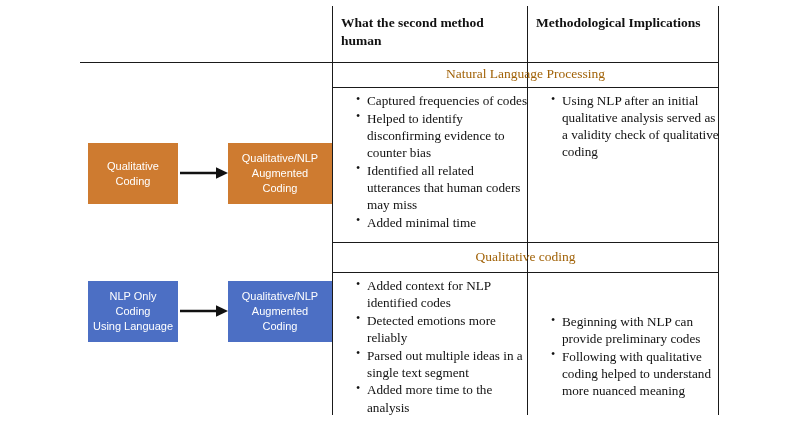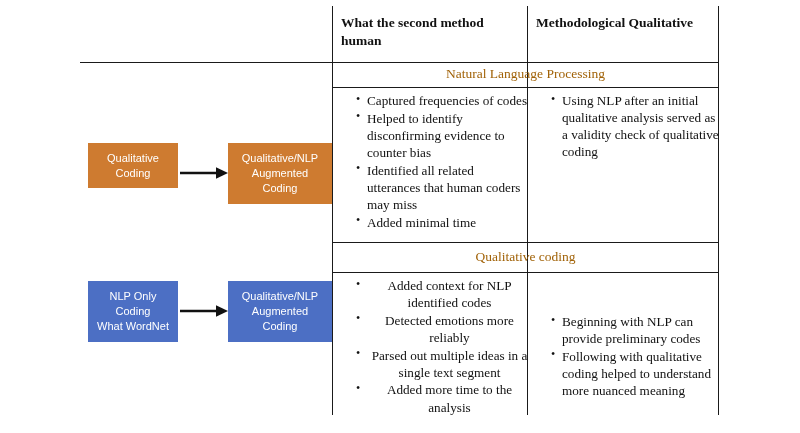--- a/index.html
+++ b/index.html
@@ -110,25 +110,25 @@
   <div class="vline" style="left:718px; top:63px; height:180px;"></div>
   <div class="vline" style="left:718px; top:243px;height:172px;"></div>
 
   <div class="hline" style="left:80px;  top:62px;  width:639px;"></div>
   <div class="hline" style="left:332px; top:87px;  width:387px;"></div>
   <div class="hline" style="left:332px; top:242px; width:387px;"></div>
   <div class="hline" style="left:332px; top:272px; width:387px;"></div>
 
   <div class="col-header" style="left:341px; top:14px; width:178px;">What the second method human</div>
 
-  <div class="col-header" style="left:536px; top:14px; width:175px;">Methodological Qualitative</div>
+  <div class="col-header" style="left:536px; top:14px; width:175px;">Methodological Implications</div>
 
   <div class="section-band" style="left:333px; top:66px; width:385px;">Natural Language Processing</div>
 
-  <div class="flow-box" style="left:88px; top:143px; width:90px; height:45px; background:#CE7B30;">
+  <div class="flow-box" style="left:88px; top:143px; width:90px; height:61px; background:#CE7B30;">
     <span>
       <span class="bl">Qualitative</span>
       <span class="bl">Coding</span>
     </span>
   </div>
 
   <svg class="arrow" style="left:180px; top:166px; width:48px;" viewBox="0 0 48 14">
     <line x1="0" y1="7" x2="38" y2="7" stroke="#111111" stroke-width="2.6"></line>
     <polygon points="36,1.3 48,7 36,12.7" fill="#111111"></polygon>
   </svg>
@@ -150,38 +150,38 @@
 
   <ul class="bullets" style="left:536px; top:92px; width:172px;">
     <li>Using NLP after an initial qualitative analysis served as a validity check of qualitative coding</li>
   </ul>
 
   <div class="section-band" style="left:333px; top:249px; width:385px;">Qualitative coding</div>
 
   <div class="flow-box" style="left:88px; top:281px; width:90px; height:61px; background:#4C6FC4;">
     <span>
       <span class="bl">NLP Only Coding</span>
-      <span class="bl">What WordNet</span>
+      <span class="bl">Using Language</span>
     </span>
   </div>
 
   <svg class="arrow" style="left:180px; top:304px; width:48px;" viewBox="0 0 48 14">
     <line x1="0" y1="7" x2="38" y2="7" stroke="#111111" stroke-width="2.6"></line>
     <polygon points="36,1.3 48,7 36,12.7" fill="#111111"></polygon>
   </svg>
 
   <div class="flow-box" style="left:228px; top:281px; width:104px; height:61px; background:#4C6FC4;">
     <span>
       <span class="bl">Qualitative/NLP</span>
       <span class="bl">Augmented</span>
       <span class="bl">Coding</span>
     </span>
   </div>
 
-  <ul class="bullets" style="left:341px; top:277px; width:176px;text-align:center;">
+  <ul class="bullets" style="left:341px; top:277px; width:176px;">
     <li>Added context for NLP identified codes</li>
     <li>Detected emotions more reliably</li>
     <li>Parsed out multiple ideas in a single text segment</li>
     <li>Added more time to the analysis</li>
   </ul>
 
   <ul class="bullets" style="left:536px; top:277px; width:176px;margin-top:36px;">
     <li>Beginning with NLP can provide preliminary codes</li>
     <li>Following with qualitative coding helped to understand more nuanced meaning</li>
   </ul>

